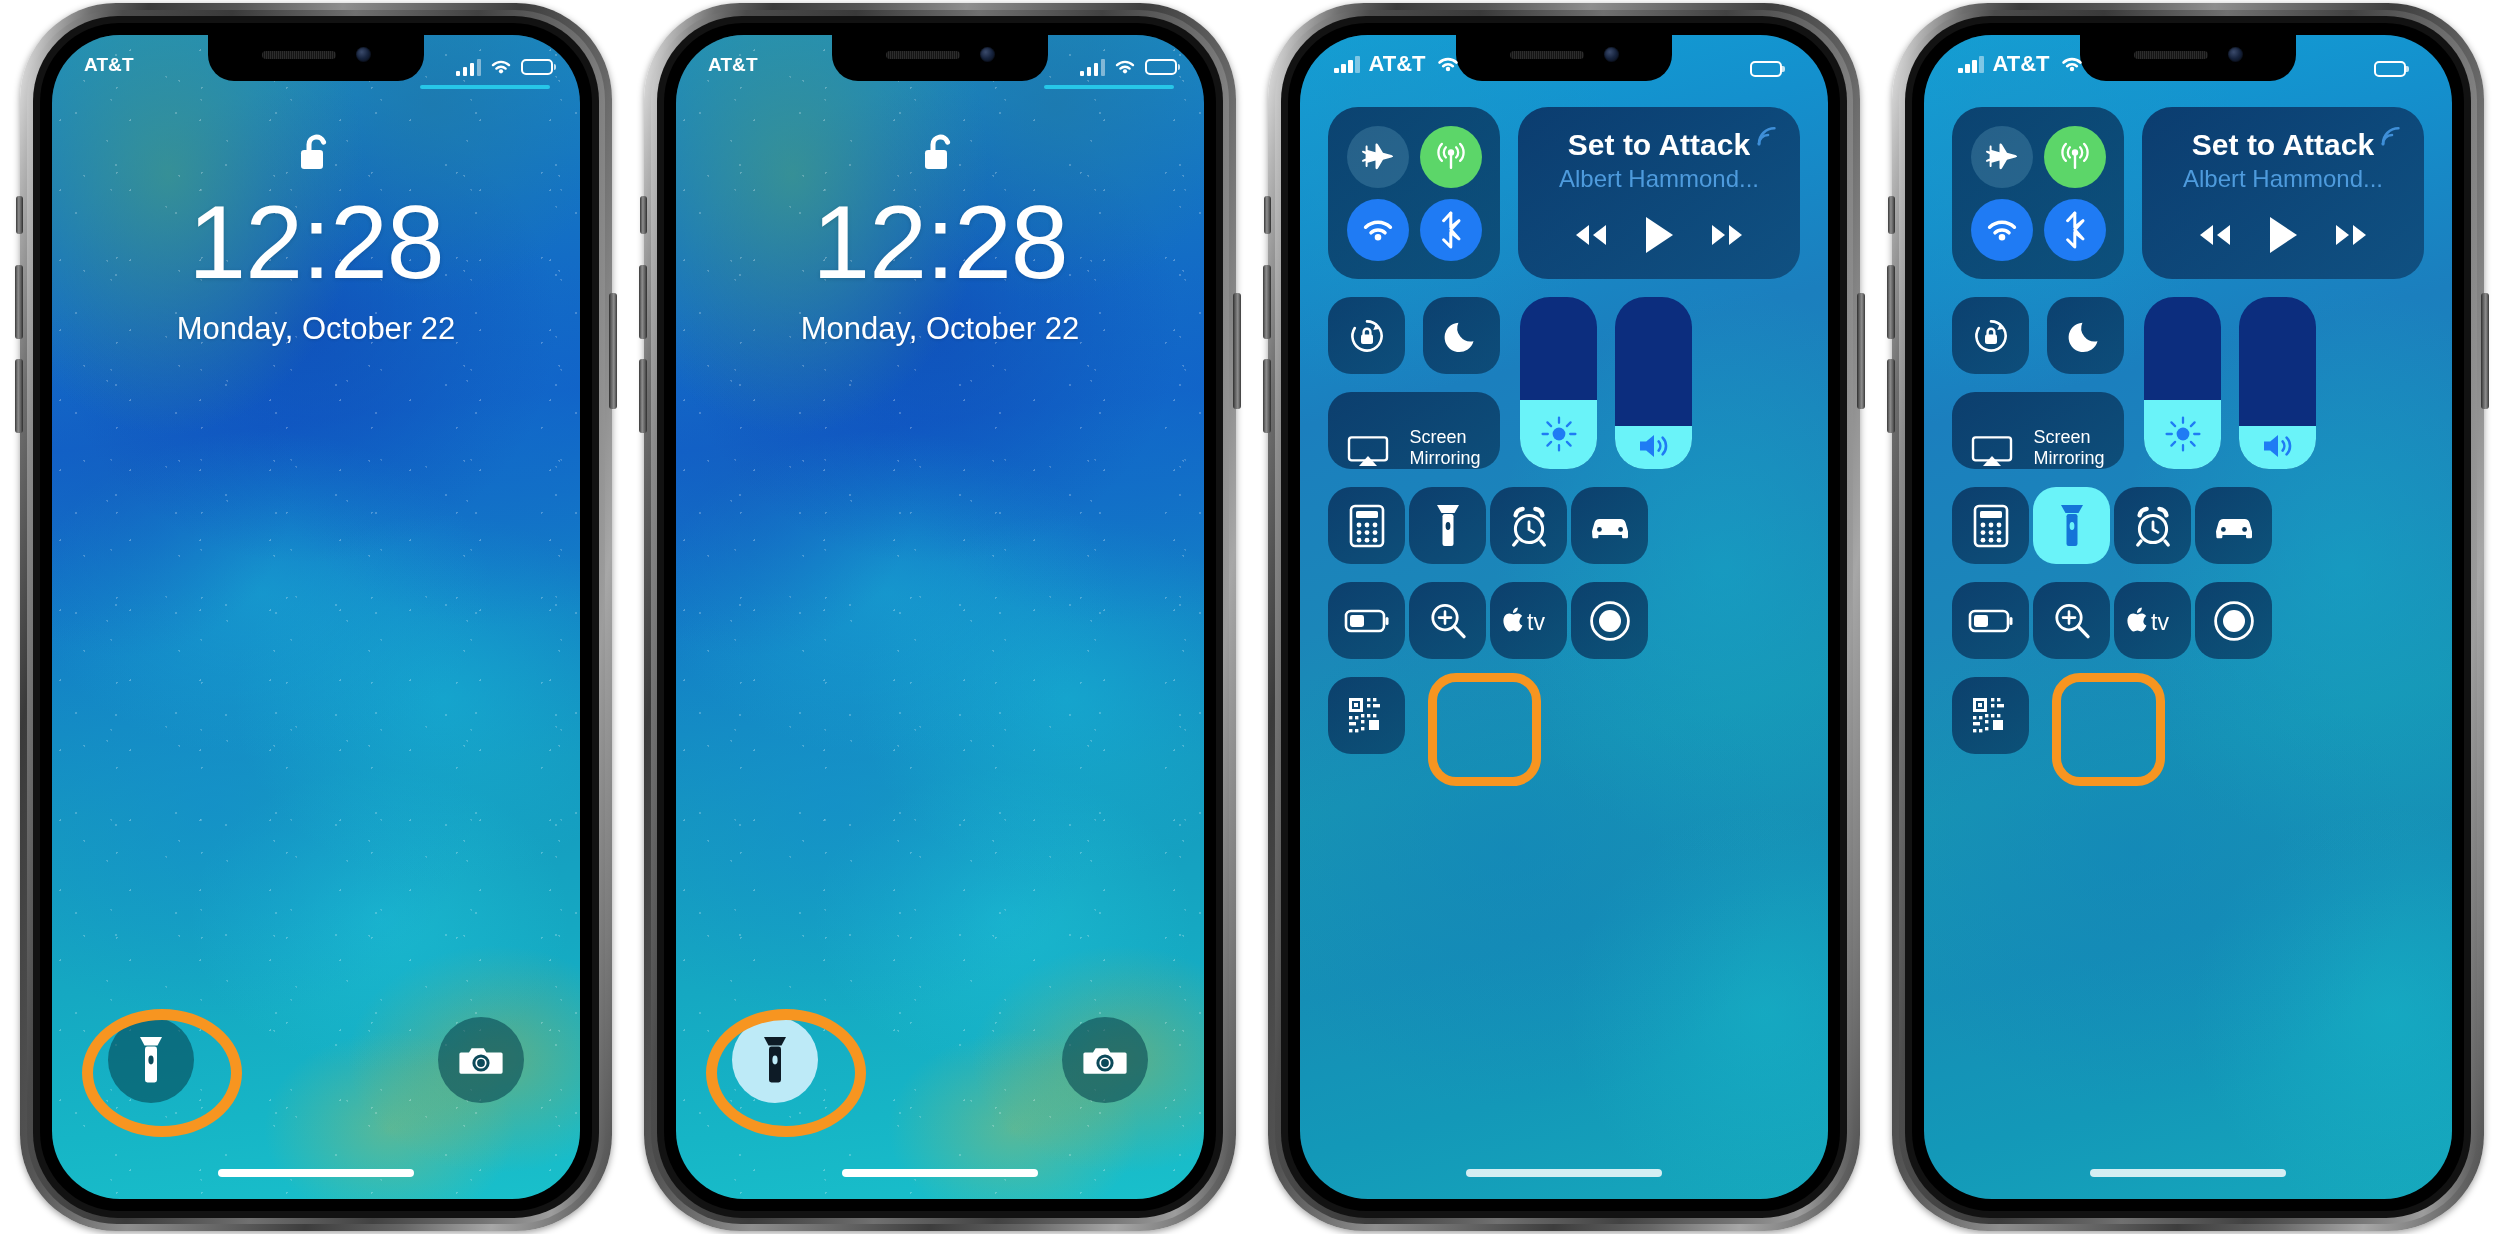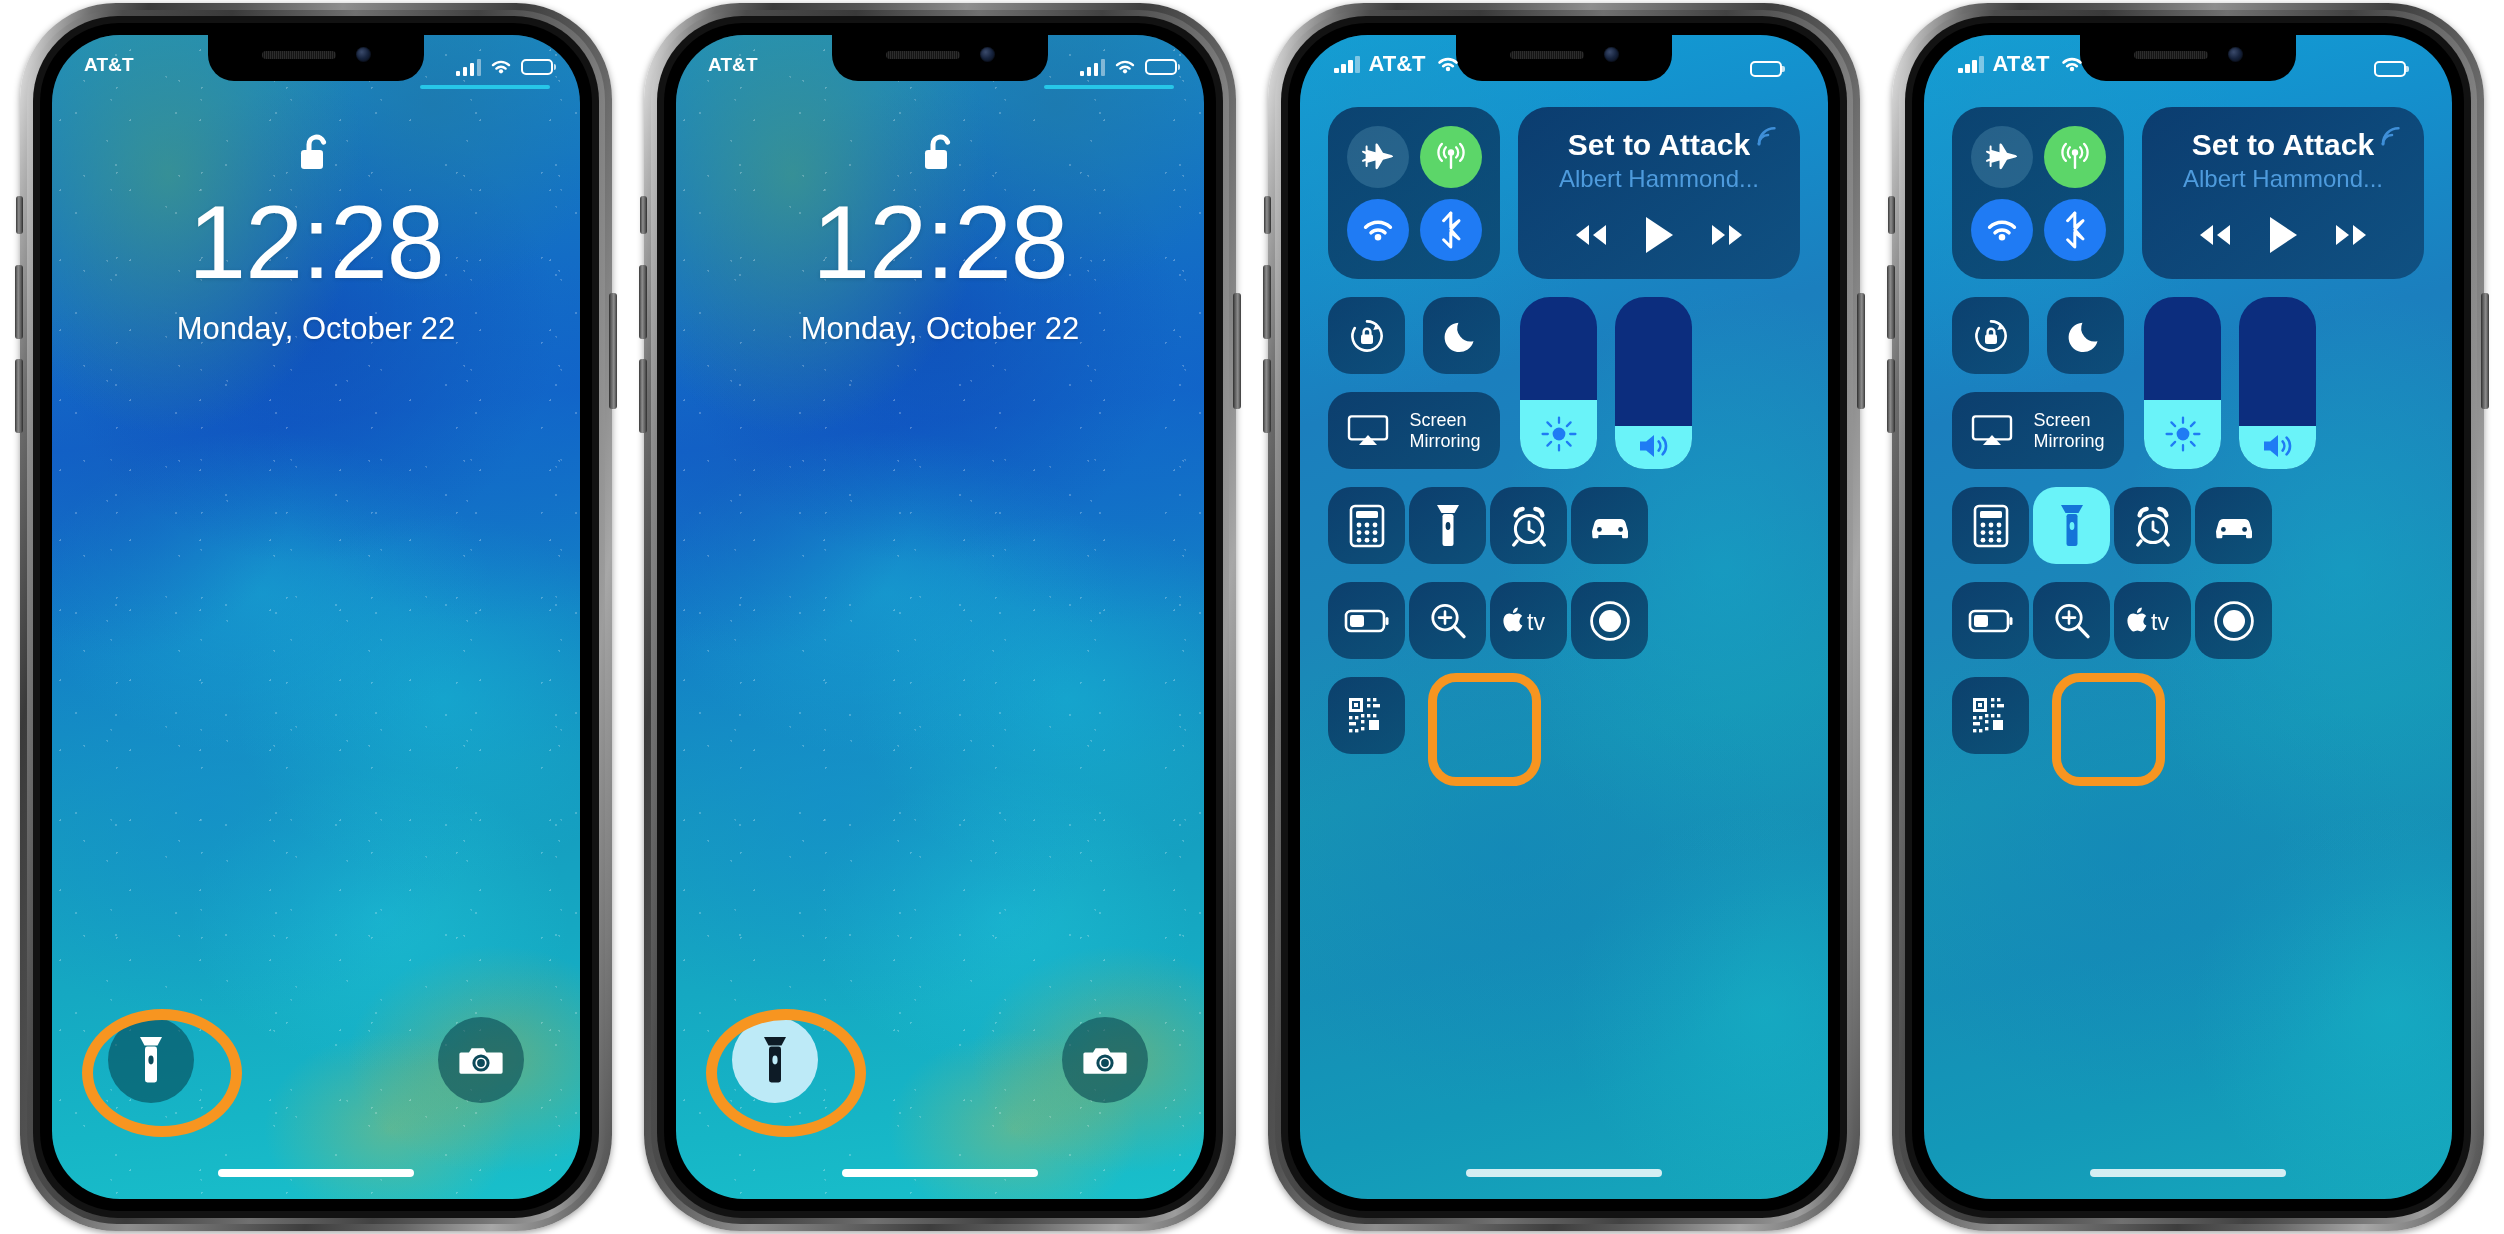--- a/index.html
+++ b/index.html
@@ -383,21 +383,21 @@
     background: linear-gradient(145deg, rgba(9,48,92,.82) 0%, rgba(8,58,96,.72) 100%);
     display: flex;
     align-items: center;
     justify-content: center;
   }
   .mirror {
     width: 172px; height: 77px;
     border-radius: 23px;
     background: linear-gradient(145deg, rgba(9,48,92,.82) 0%, rgba(8,58,96,.72) 100%);
     display: flex;
-    align-items: center;
+    align-items: flex-end;
     justify-content: center;
     gap: 20px;
   }
   .mirror-label {
     color: #fff;
     font-size: 18px;
     font-weight: 400;
     line-height: 1.16;
     text-align: left;
   }

